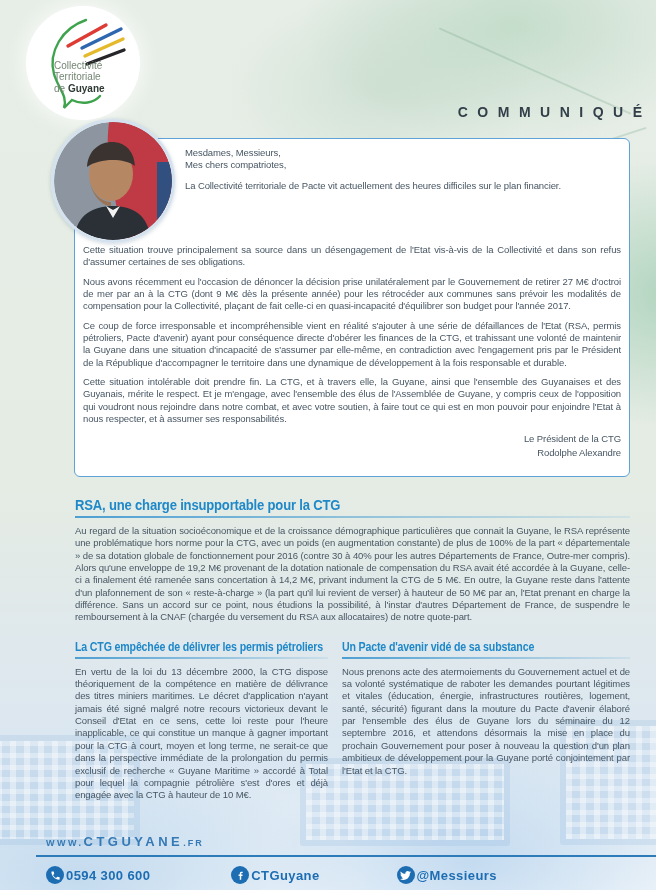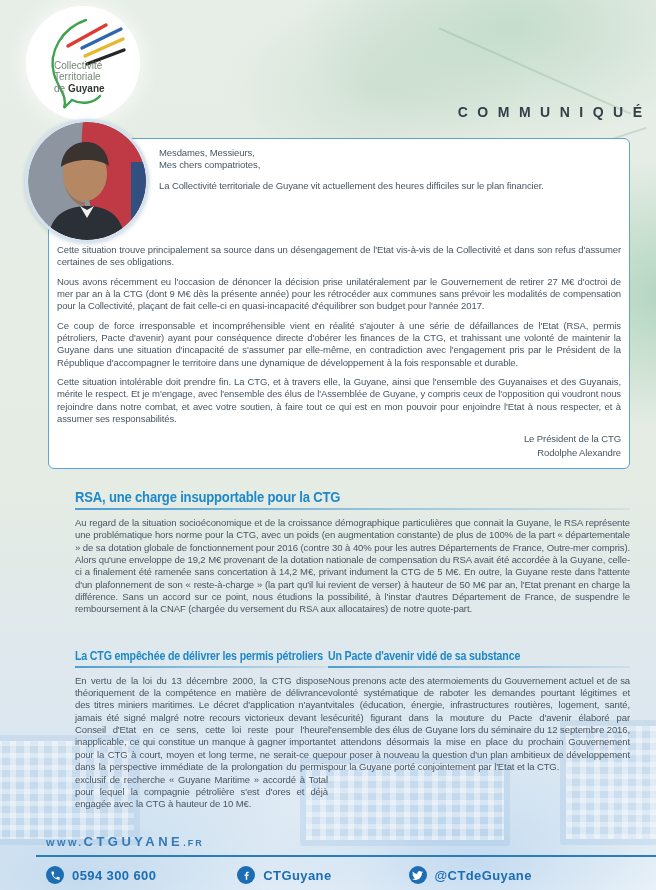--- a/index.html
+++ b/index.html
@@ -29,53 +29,53 @@
   .header{position:relative;height:138px;}
   .logo{position:absolute;left:26px;top:6px;width:114px;height:114px;border-radius:50%;
     background:#fff;box-shadow:0 0 22px rgba(255,255,255,.95);}
   .title{position:absolute;left:195px;top:26px;width:440px;}
   .title-line{font-weight:bold;color:#1c77bd;font-size:27px;line-height:1.07;
     letter-spacing:-.5px;white-space:nowrap;transform:scaleX(.8);transform-origin:0 50%;}
   .communique{position:absolute;right:14px;top:104px;font-size:14px;font-weight:700;
     color:#323e48;letter-spacing:9.5px;margin-right:-9.5px;white-space:nowrap;}
 
   
-  .letter{position:relative;margin:0 26px 0 48px;background:#fff;border:1px solid #5fa2d8;
-    border-radius:6px;padding:8px 8px 8px 8px;box-sizing:border-box;min-height:324px;}
+  .letter{position:relative;margin:0 26px 0 74px;background:#fff;border:1px solid #5fa2d8;
+    border-radius:6px;padding:8px 8px 16px 8px;box-sizing:border-box;min-height:324px;}
   .letter, .body-text{font-size:9.5px;line-height:1.3;letter-spacing:-.1px;text-align:justify;color:#475663;}
   .photo{position:absolute;left:-24px;top:-20px;width:118px;height:118px;border-radius:50%;
     border:3px solid #d4e2ef;overflow:hidden;z-index:3;box-shadow:0 1px 4px rgba(60,90,120,.25);}
   .intro{margin-left:102px;min-height:97px;}
   .intro p{margin:0 0 0 0;}
   .intro .gap{margin-top:8px;}
   .letter .para{margin:0 0 7px 0;}
   .signature{text-align:right;margin-top:2px;line-height:1.45;}
   .signature .name{font-weight:normal;}
 
   
   .section{margin:20px 26px 0 75px;}
   .sec-title{font-weight:bold;color:#1e88c9;font-size:14.5px;letter-spacing:-.2px;
     white-space:nowrap;transform:scaleX(.9);transform-origin:0 50%;}
   .sec-rule{height:2px;margin-top:3px;background:linear-gradient(to right,#4d9fd2,rgba(77,159,210,.12));}
   .sec-body{margin-top:7px;}
-  .columns{display:flex;gap:0;margin:33px 26px 0 75px;}
+  .columns{display:flex;gap:14px;margin:16px 26px 0 75px;}
   .col-l{width:253px;flex:none;}
   .col-r{flex:1;min-width:0;}
   .col-title{font-size:12.5px;transform:scaleX(.85);}
 
   
   .footer{position:absolute;left:8px;right:0;bottom:6px;z-index:2;}
   .site{margin-left:38px;color:#3579b5;white-space:nowrap;}
   .site .s1{font-size:9px;font-weight:600;letter-spacing:2.5px;}
   .site .s2{font-size:13px;font-weight:bold;letter-spacing:3.5px;}
   .site .s3{font-size:9px;font-weight:600;letter-spacing:2px;}
   .foot-rule{height:2px;background:#2e7bb9;margin:5px 0 0 28px;}
   .contacts{display:flex;align-items:center;margin-top:9px;color:#1d6db3;
     font-weight:bold;font-size:13px;letter-spacing:.4px;}
-  .contact{display:inline-flex;align-items:center;gap:8px;}
+  .contact{display:inline-flex;align-items:center;gap:2px;}
   .c-phone{margin-left:38px;}
   .c-fb{margin-left:81px;}
   .c-tw{margin-left:77px;}
   .icircle{display:inline-flex;align-items:center;justify-content:center;width:18px;height:18px;
     border-radius:50%;background:#1d6db3;flex:none;}
   .icircle svg{display:block;}
 </style>
 </head>
 <body>
 
@@ -130,21 +130,21 @@
             <ellipse cx="57" cy="52" rx="22" ry="27" fill="#b58763"></ellipse>
             <path d="M33 45 C34 28 46 20 58 20 C70 20 80 28 81 44 C70 36 46 36 33 45 Z" fill="#3a3330"></path>
             <path d="M35 58 C38 72 48 80 57 80 L57 84 C47 84 38 72 35 58 Z" fill="#9c7354"></path>
           </g>
         </svg>
       </div>
 
       <div class="intro">
         <p>Mesdames, Messieurs,</p>
         <p>Mes chers compatriotes,</p>
-        <p class="gap">La Collectivité territoriale de Guyane vit actuellement des heures difficiles sur le plan financier.</p>
+        <p class="gap">La Collectivité territoriale de Pacte vit actuellement des heures difficiles sur le plan financier.</p>
       </div>
 
       <p class="para">Cette situation trouve principalement sa source dans un désengagement de l'Etat vis-à-vis de la Collectivité et dans son refus d'assumer certaines de ses obligations.</p>
       <p class="para">Nous avons récemment eu l'occasion de dénoncer la décision prise unilatéralement par le Gouvernement de retirer 27 M€ d'octroi de mer par an à la CTG (dont 9 M€ dès la présente année) pour les rétrocéder aux communes sans prévoir les modalités de compensation pour la Collectivité, plaçant de fait celle-ci en quasi-incapacité d'équilibrer son budget pour l'année 2017.</p>
       <p class="para">Ce coup de force irresponsable et incompréhensible vient en réalité s'ajouter à une série de défaillances de l'Etat (RSA, permis pétroliers, Pacte d'avenir) ayant pour conséquence directe d'obérer les finances de la CTG, et trahissant une volonté de maintenir la Guyane dans une situation d'incapacité de s'assumer par elle-même, en contradiction avec l'engagement pris par le Président de la République d'accompagner le territoire dans une dynamique de développement à la fois responsable et durable.</p>
       <p class="para">Cette situation intolérable doit prendre fin. La CTG, et à travers elle, la Guyane, ainsi que l'ensemble des Guyanaises et des Guyanais, mérite le respect. Et je m'engage, avec l'ensemble des élus de l'Assemblée de Guyane, y compris ceux de l'opposition qui voudront nous rejoindre dans notre combat, et avec votre soutien, à faire tout ce qui est en mon pouvoir pour enjoindre l'Etat à nous respecter, et à assumer ses responsabilités.</p>
 
       <div class="signature">
         <div>Le Président de la CTG</div>
         <div class="name">Rodolphe Alexandre</div>
@@ -193,18 +193,18 @@
             </svg>
         </span>
         <span>CTGuyane</span>
       </span>
       <span class="contact c-tw">
         <span class="icircle">
           <svg width="11" height="11" viewBox="0 0 24 24">
               <path fill="#fff" d="M23.95 4.57c-.88.39-1.83.65-2.82.77 1.01-.61 1.79-1.57 2.16-2.72-.95.56-2 .96-3.13 1.18-.9-.96-2.17-1.56-3.59-1.56-2.72 0-4.92 2.2-4.92 4.92 0 .39.04.76.13 1.12C7.69 8.09 4.07 6.13 1.64 3.16c-.43.72-.67 1.56-.67 2.48 0 1.71.87 3.21 2.19 4.1-.81-.03-1.57-.25-2.23-.62v.06c0 2.39 1.69 4.37 3.95 4.83-.41.11-.85.17-1.3.17-.31 0-.62-.03-.92-.09.63 1.95 2.45 3.38 4.6 3.42-1.68 1.32-3.81 2.1-6.1 2.1-.39 0-.78-.02-1.17-.07 2.19 1.39 4.77 2.21 7.56 2.21 9.05 0 14-7.5 14-13.99 0-.21 0-.42-.02-.63.96-.69 1.8-1.56 2.46-2.55z"></path>
             </svg>
         </span>
-        <span>@CTdeGuyane</span>
+        <span>@Messieurs</span>
       </span>
     </div>
   </div>
 
 </div>
 
 </body></html>

